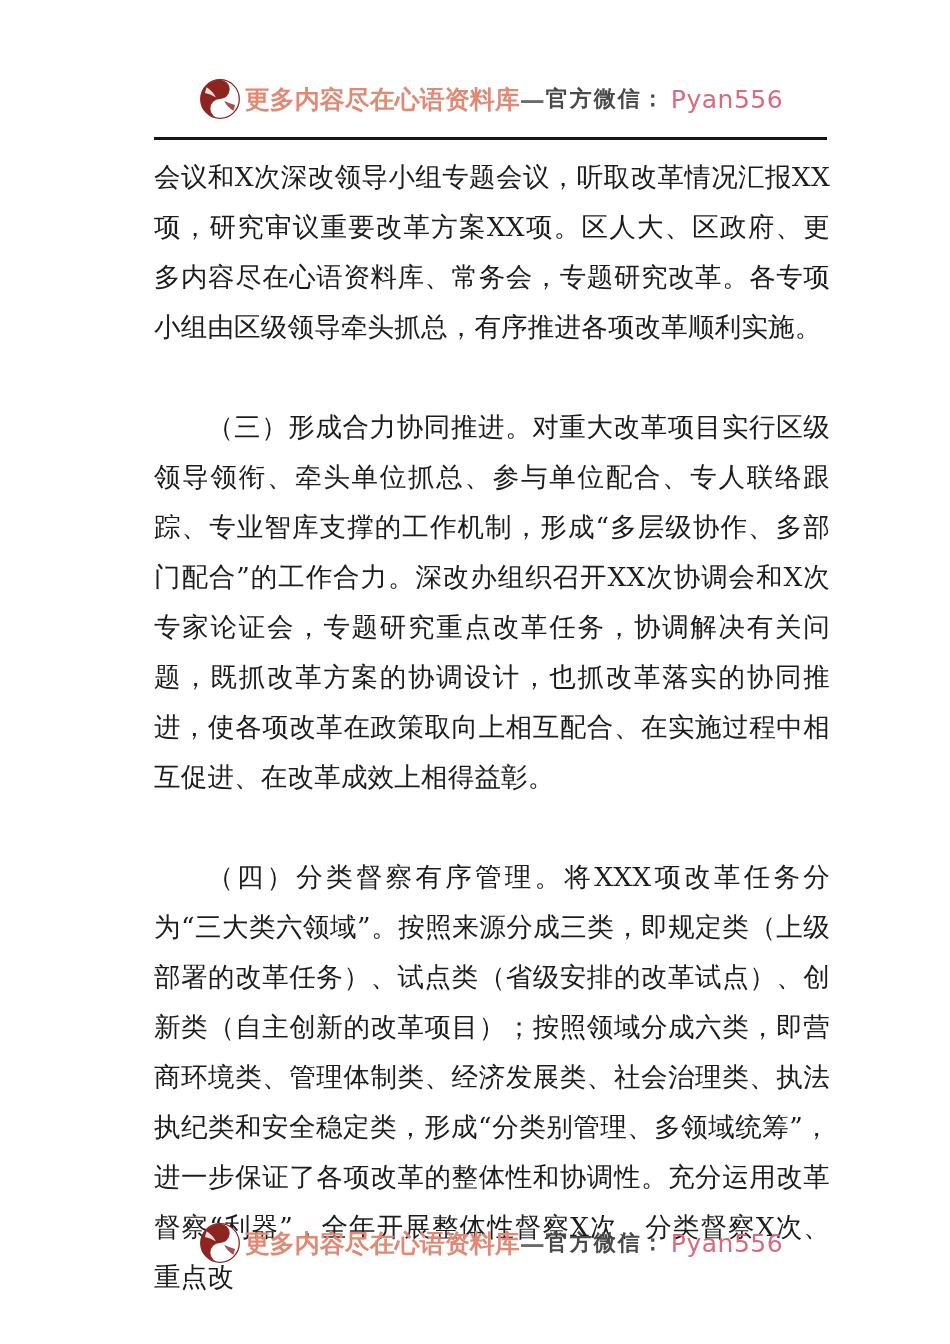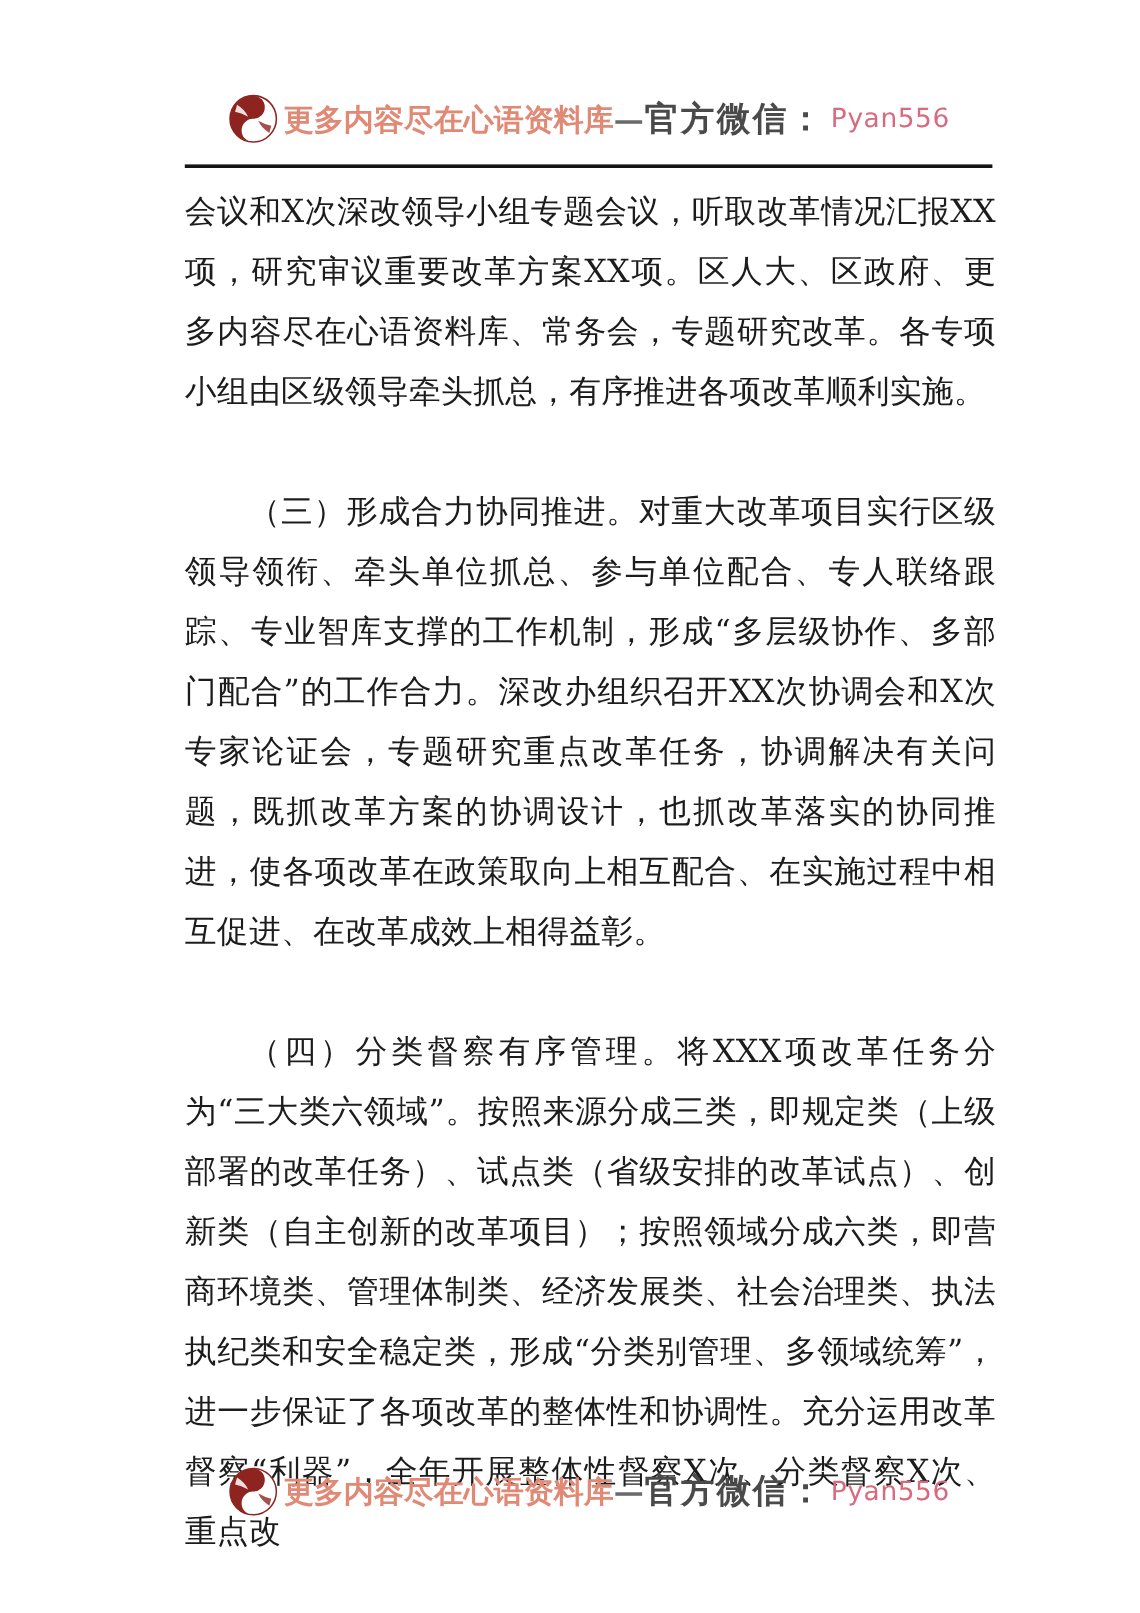--- a/index.html
+++ b/index.html
@@ -53,28 +53,28 @@
   }
   .wm-dash {
     font-family: "DejaVu Serif", "Liberation Serif", serif;
     font-weight: bold;
     font-size: 25px;
     color: #6a6a6a;
   }
   .wm-wechat {
     font-family: "DejaVu Serif", "Liberation Serif", serif;
     font-weight: bold;
-    font-size: 28px;
+    font-size: 22px;
     letter-spacing: 2px;
     color: #4a4a4a;
     margin-left: 1px;
   }
   .wm-id {
     font-family: "DejaVu Sans", "Liberation Sans", sans-serif;
-    font-size: 22px;
+    font-size: 25px;
     color: #d9697f;
     margin-left: 5px;
     letter-spacing: 0.5px;
   }
 
   
   .header-rule {
     position: absolute;
     left: 138px;
     top: 137px;

